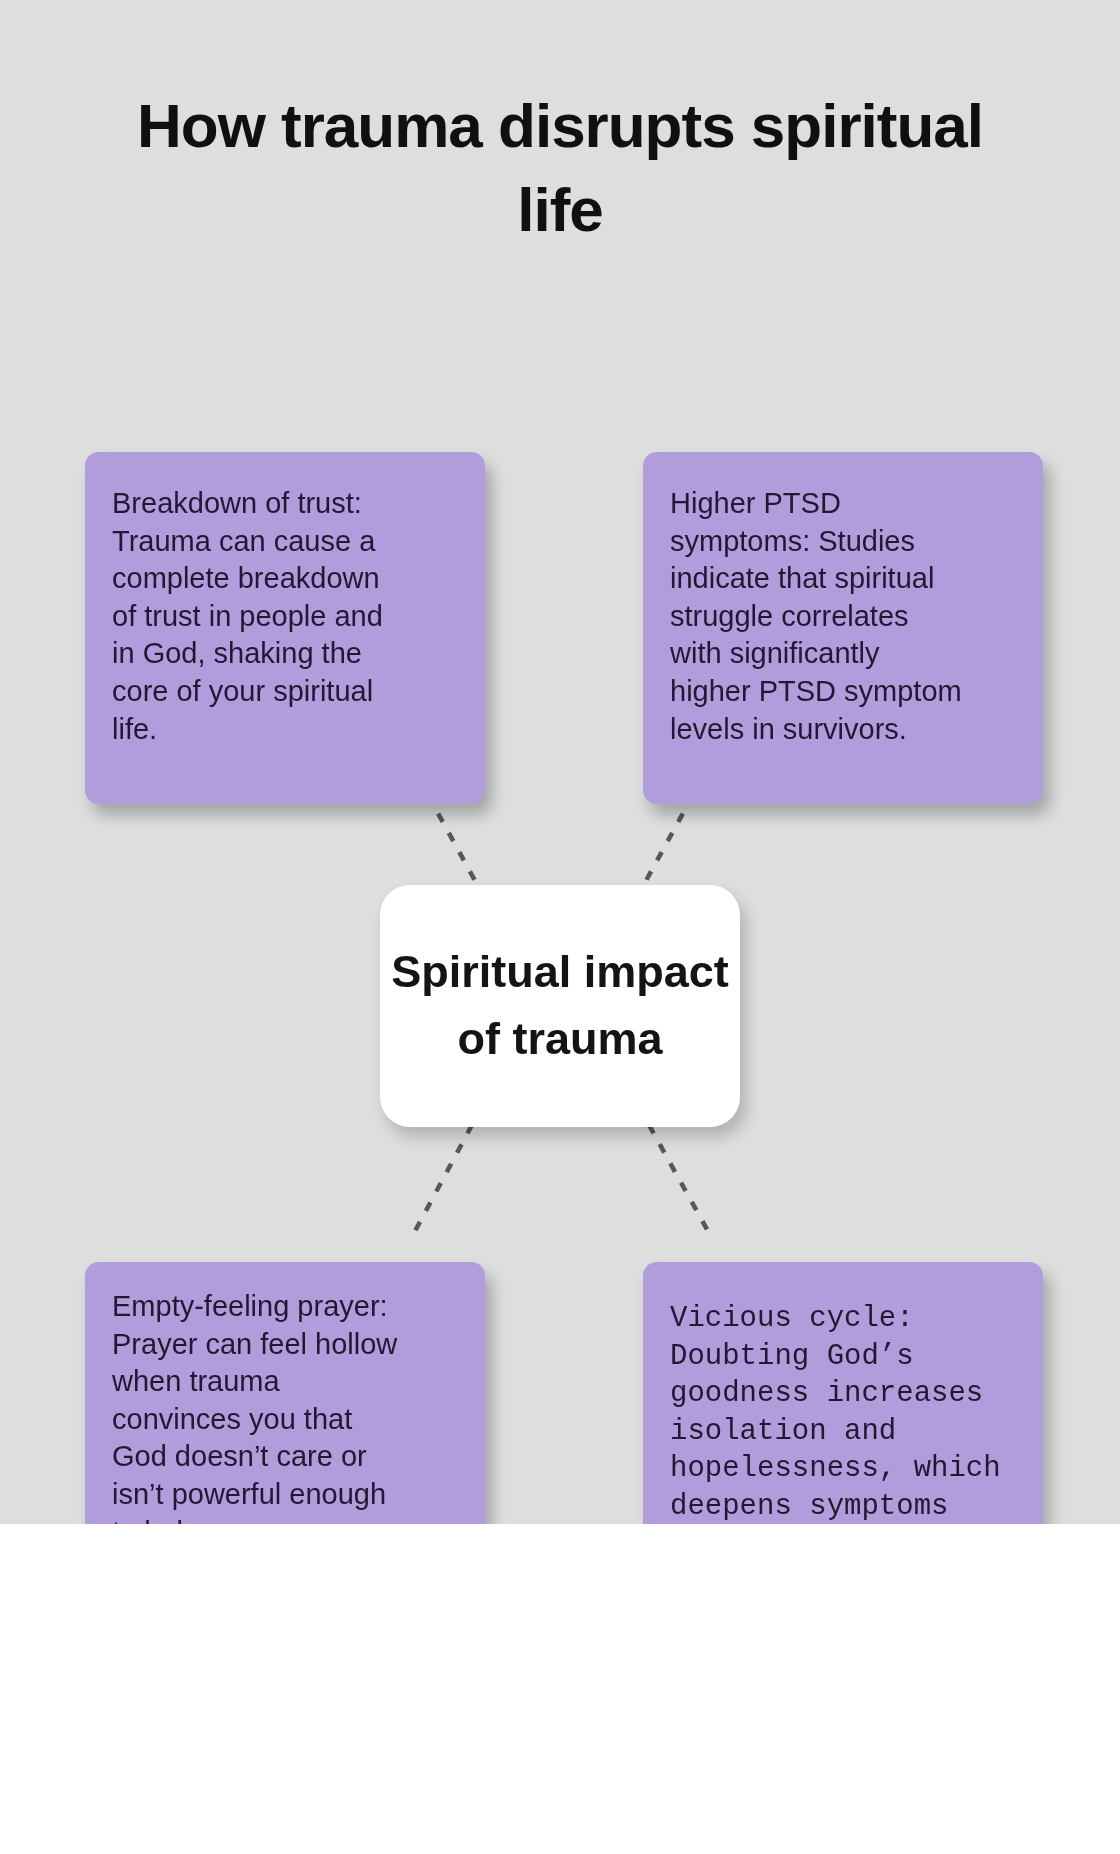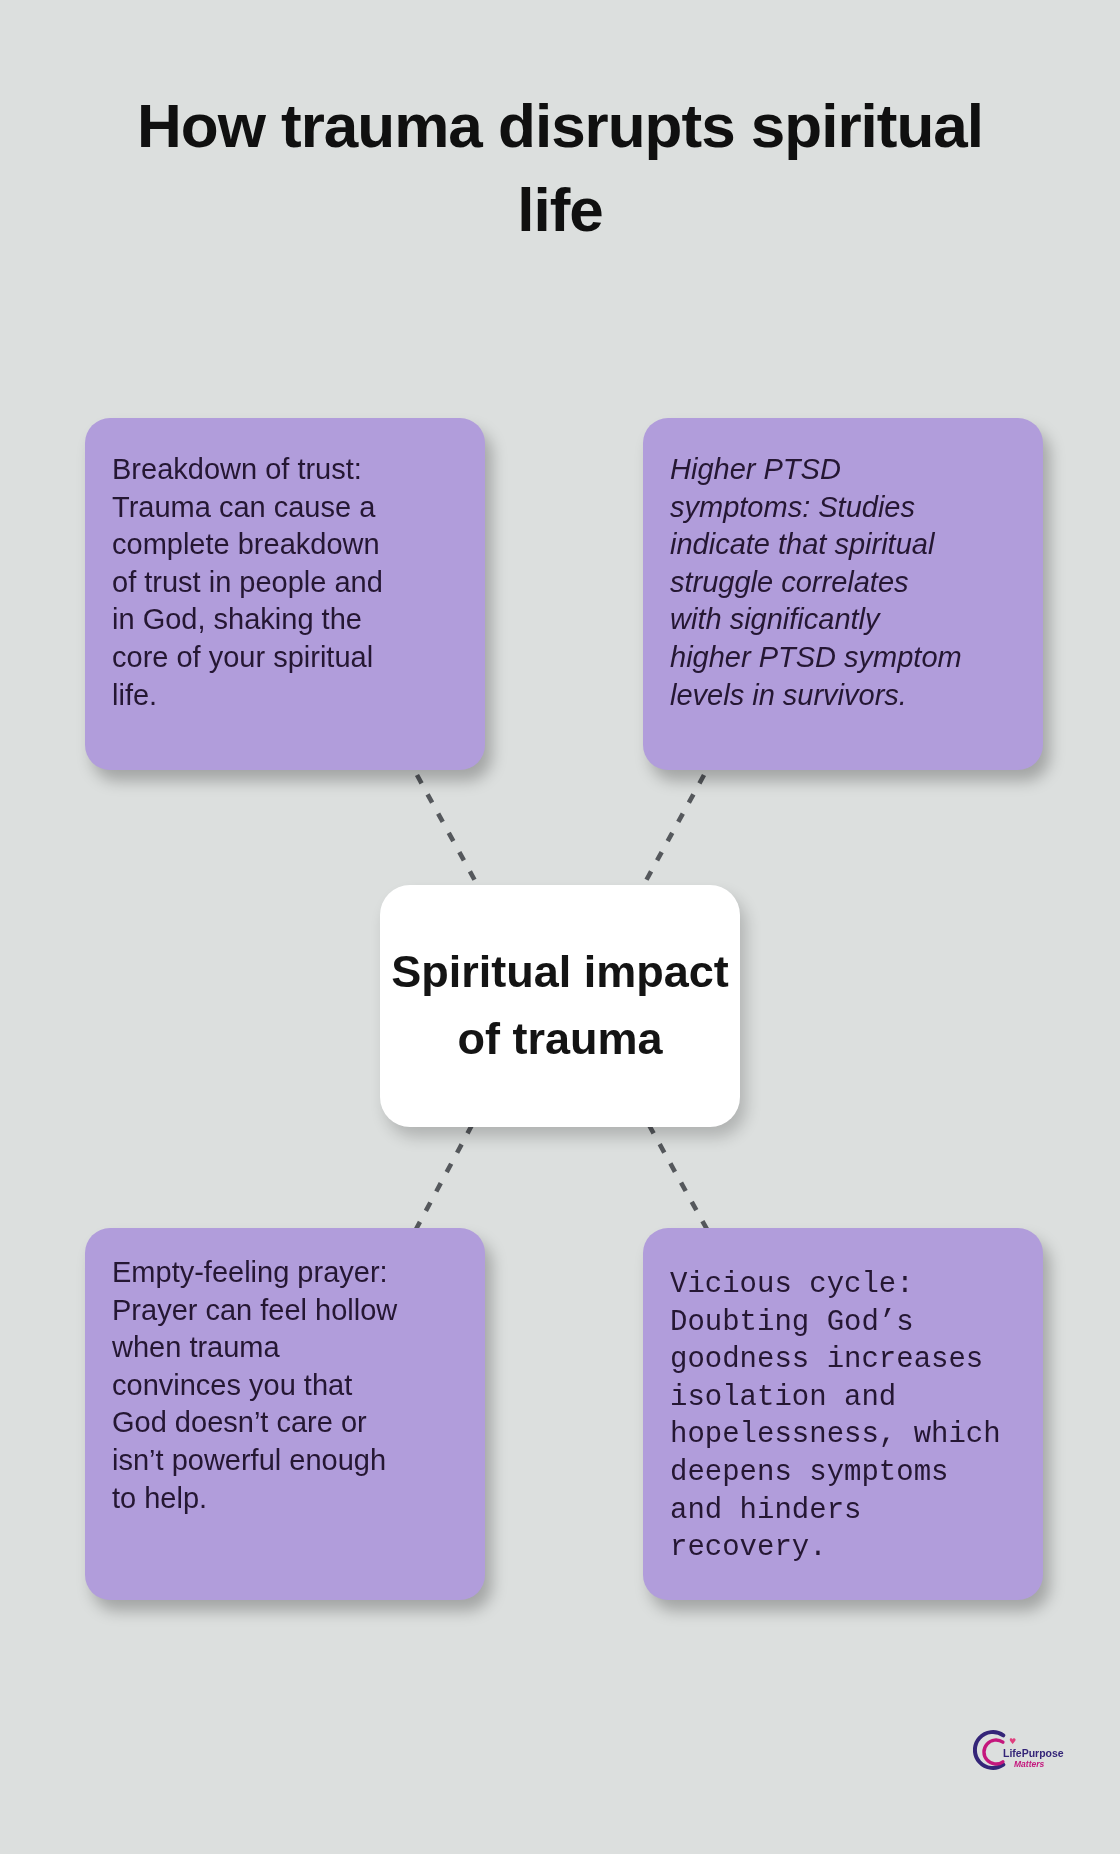--- a/index.html
+++ b/index.html
@@ -1,19 +1,19 @@
 <!DOCTYPE html>
 <html><head>
 <meta charset="utf-8">
 <style>
   html, body { margin: 0; padding: 0; }
   .canvas {
     position: relative;
     width: 1120px;
-    height: 1854px;
+    height: 1524px;
     background: #dcdfde;
     font-family: "Liberation Sans", sans-serif;
     overflow: hidden;
   }
   .title {
     position: absolute;
     top: 84px;
     left: 60px;
     width: 1000px;
     text-align: center;
@@ -21,31 +21,32 @@
     font-weight: bold;
     letter-spacing: -1px;
     line-height: 1.36;
     color: #101010;
     white-space: pre-line;
   }
   .node {
     position: absolute;
     width: 400px;
     background: #b19ddb;
-    border-radius: 25px;
+    border-radius: 14px;
     box-shadow: 7px 11px 15px rgba(0,0,0,0.26);
     color: #251733;
     font-size: 29px;
     line-height: 37.6px;
     box-sizing: border-box;
     padding: 33px 20px 0 27px;
+    margin-top: 34px;
   }
   .node-text { white-space: pre-line; }
   .node-tl { left: 85px;  top: 418px;  height: 352px; }
-  .node-tr { left: 643px; top: 418px;  height: 352px; font-style: italic; }
+  .node-tr { left: 643px; top: 418px;  height: 352px; }
   .node-bl { left: 85px;  top: 1228px; height: 372px; padding-top: 26px; }
   .node-br { left: 643px; top: 1228px; height: 372px; padding-top: 38px; font-family: Liberation Mono, monospace; }
   .center-node {
     position: absolute;
     left: 380px;
     top: 885px;
     width: 360px;
     height: 242px;
     background: #ffffff;
     border-radius: 30px;

